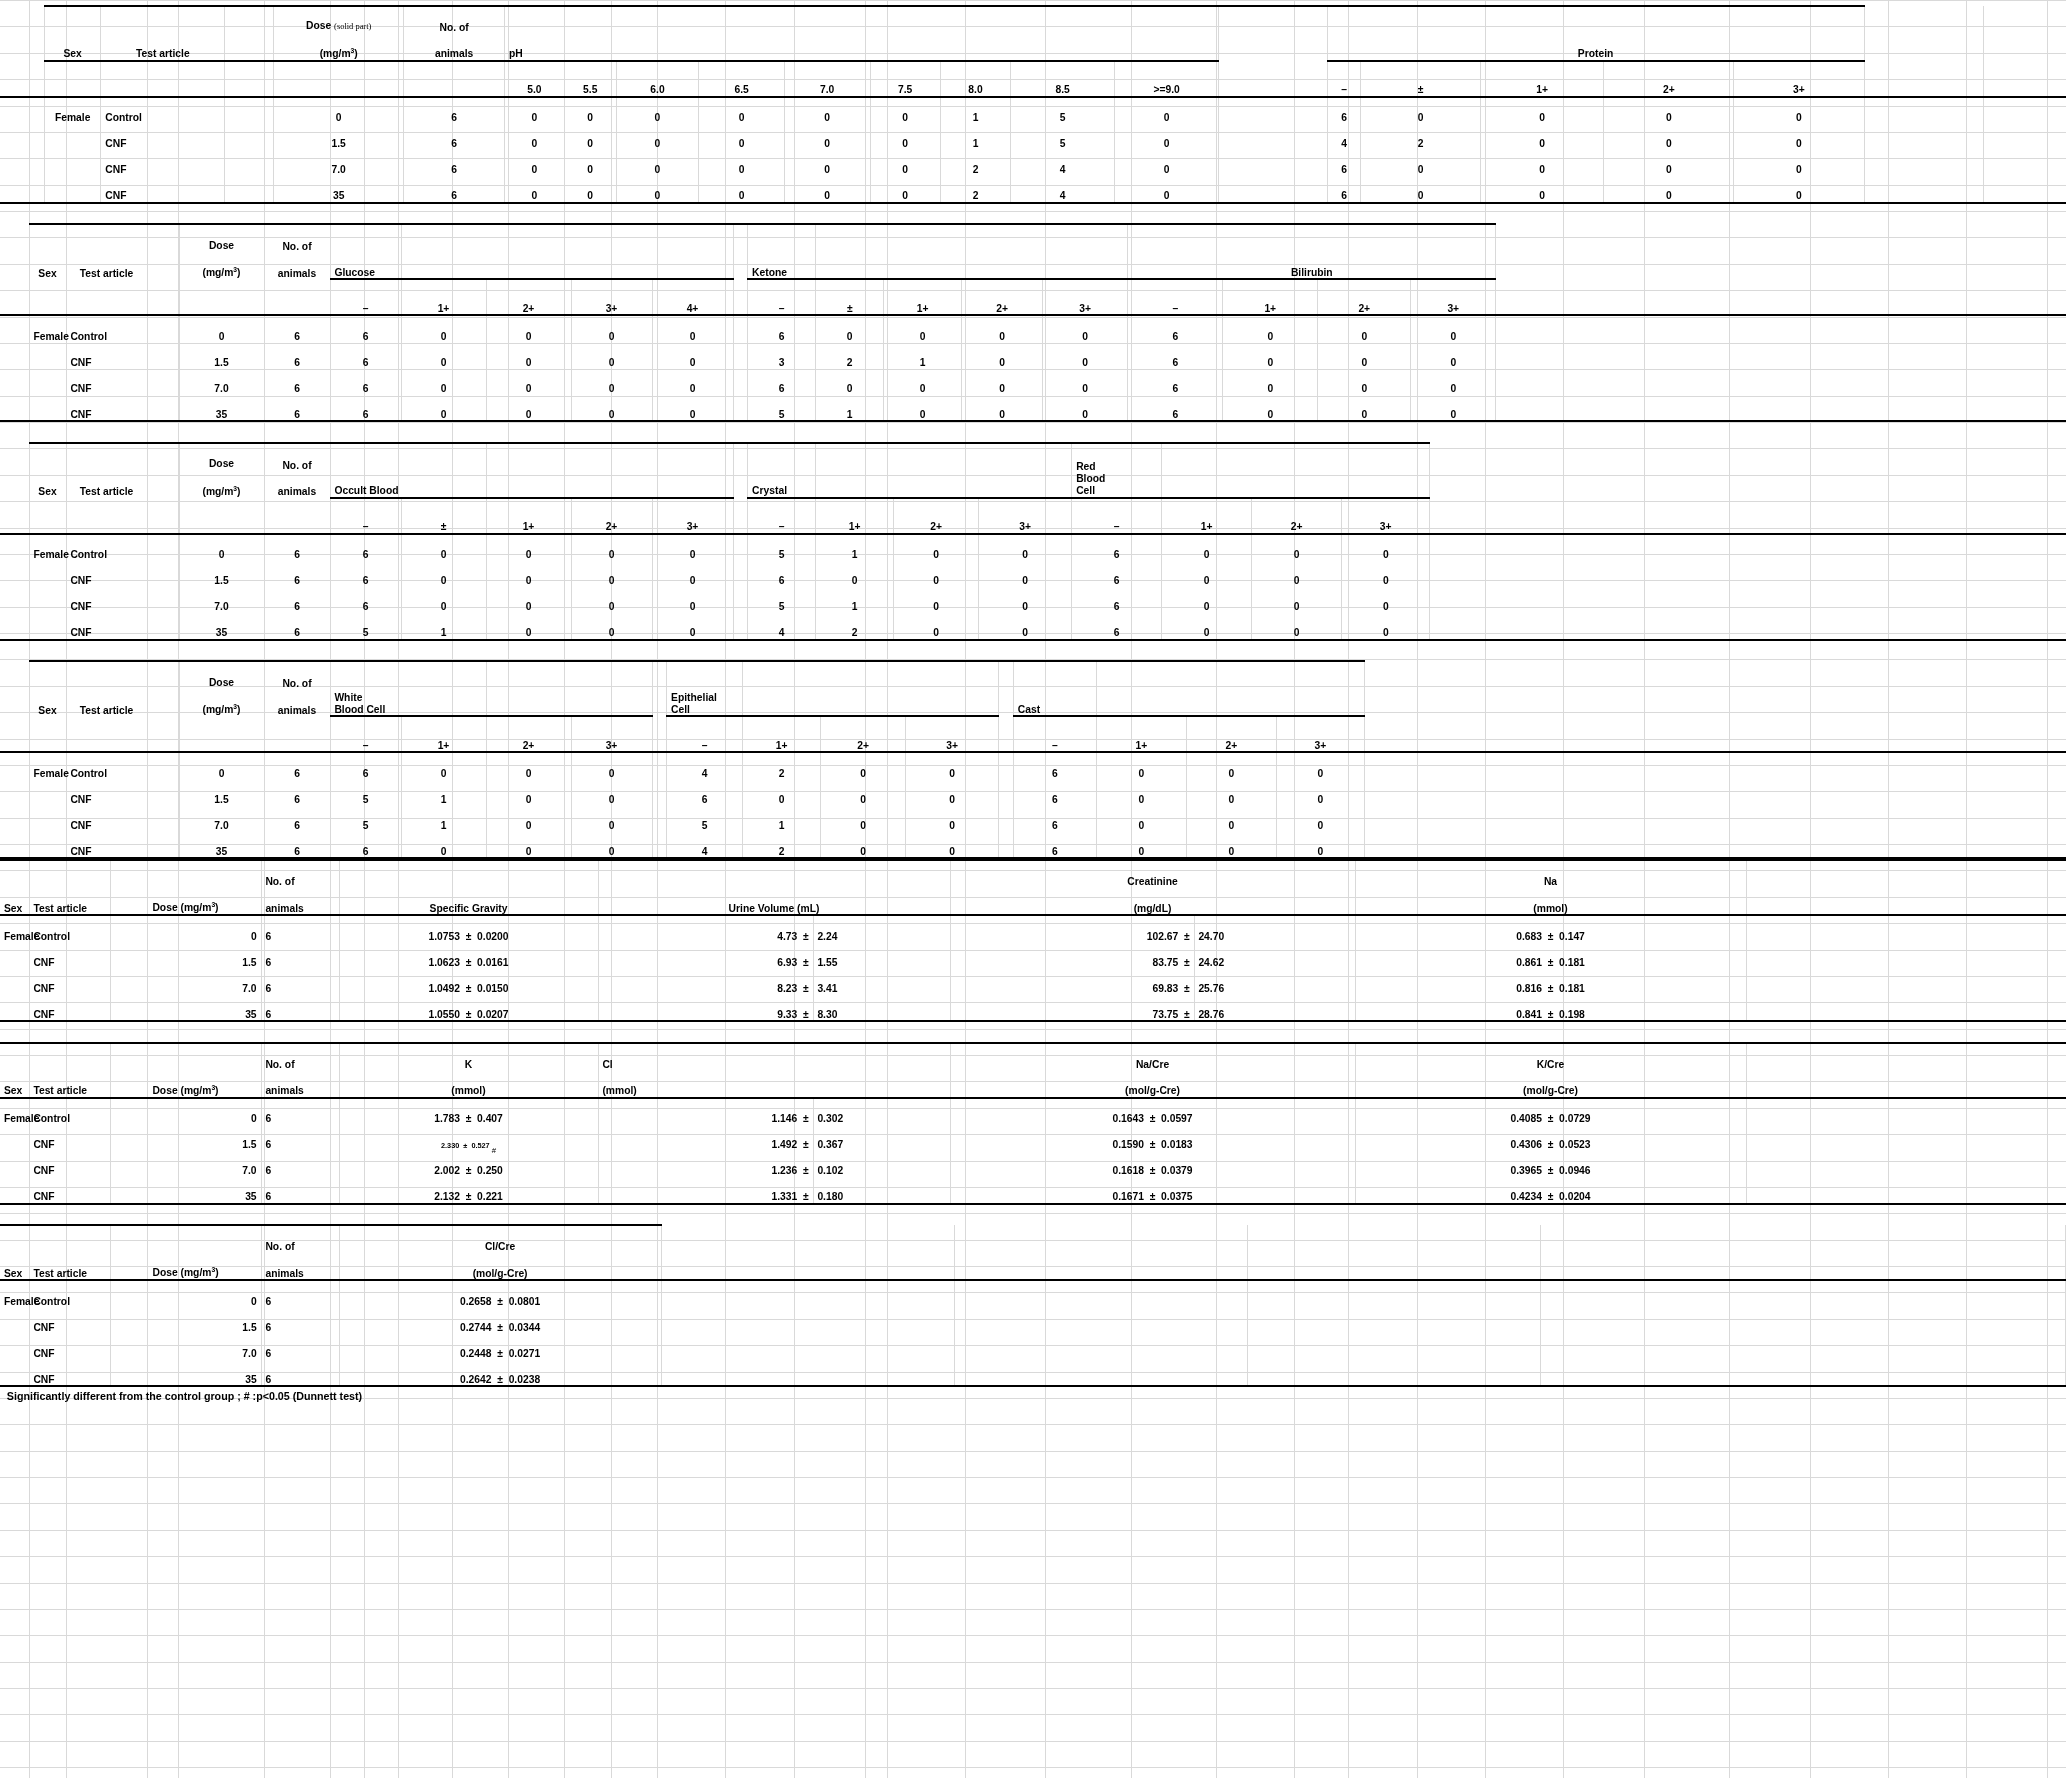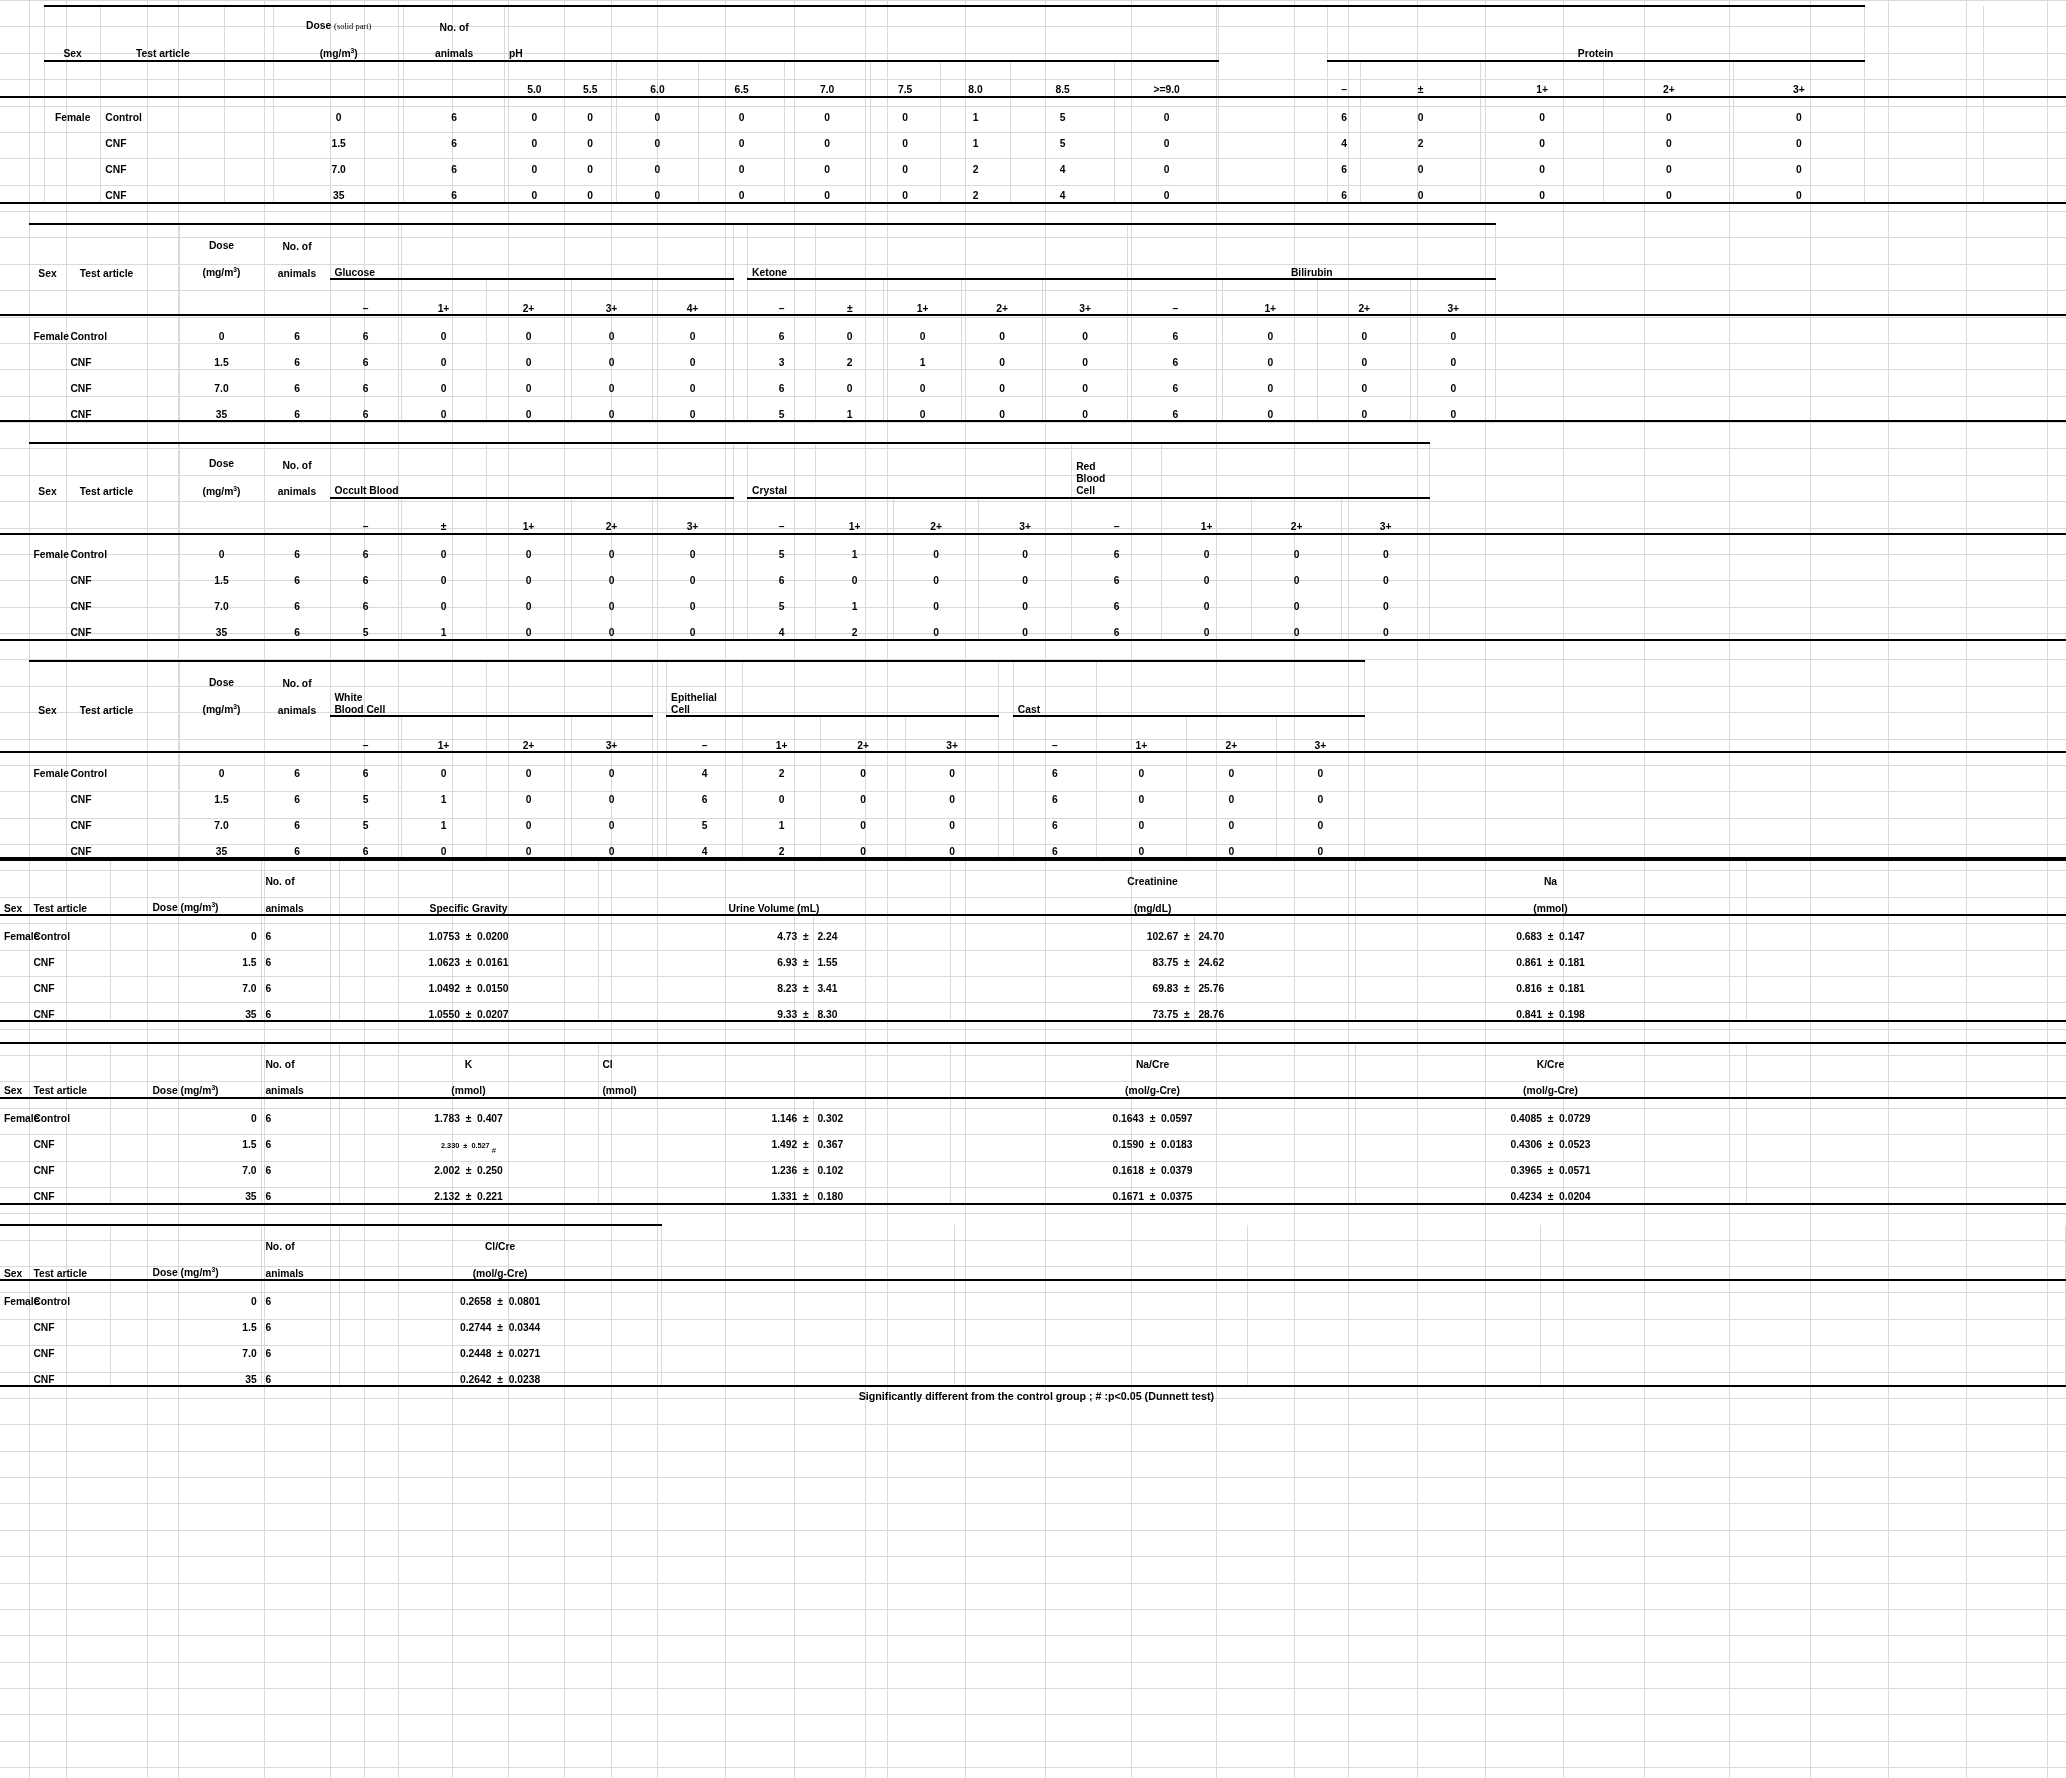--- a/index.html
+++ b/index.html
@@ -33,21 +33,21 @@
   .l{text-align:left;}
   .r{text-align:right;}
   .topline  {border-top:2.4px solid #000 !important;}
   .botline  {border-bottom:2.4px solid #000 !important;}
   .nolr{border-left:none !important;border-right:none !important;}
   sup{font-size:0.65em;vertical-align:super;font-weight:bold;}
   .small-val{font-size:7.3px;font-weight:bold;}
   .hash{font-size:7.8px;font-weight:normal;}
   .solidpart{font-weight:normal;font-size:0.82em;font-family:"Liberation Serif",serif;}
   .cap{font-weight:bold;font-size:10.7px;padding:2.9px 0 2.9px 6.8px;}
-  .foot{font-weight:bold;font-size:10.7px;padding:2.9px 0 2px 6.8px;text-align:center;}
+  .foot{font-weight:bold;font-size:10.7px;padding:2.9px 0 2px 6.8px;}
   .spacer{height:19.5px;}
   .hdrcell{height:53px;vertical-align:top;padding-top:2.9px;}
   .subhdr{height:36px;vertical-align:bottom;}
   .datarow td{height:26px;vertical-align:middle;}
 </style>
 </head>
 <body>
 
 <div class="gridbg" id="gridbg">
     <div class="gl-v" style="left: 29px;"></div>
@@ -1034,21 +1034,21 @@
 
   <tr class="datarow">
     <td class="l nolr" style="border-left:none"></td>
     <td class="l">CNF</td>
     <td class="r">7.0</td>
     <td class="l">6</td>
     <td class="c"><span>2.002</span> &nbsp;±&nbsp; <span>0.250</span><span class="hash"></span></td>
     <td class="r"><span>1.236</span> &nbsp;±</td>
     <td class="l">0.102</td>
     <td class="c" colspan="2"><span>0.1618</span> &nbsp;±&nbsp; <span>0.0379</span></td>
-    <td class="c"><span>0.3965</span> &nbsp;±&nbsp; <span>0.0571</span></td>
+    <td class="c"><span>0.3965</span> &nbsp;±&nbsp; <span>0.0946</span></td>
     <td></td>
   </tr>
 
   <tr class="datarow botline">
     <td class="l nolr" style="border-left:none"></td>
     <td class="l">CNF</td>
     <td class="r">35</td>
     <td class="l">6</td>
     <td class="c"><span>2.132</span> &nbsp;±&nbsp; <span>0.221</span><span class="hash"></span></td>
     <td class="r"><span>1.331</span> &nbsp;±</td>

